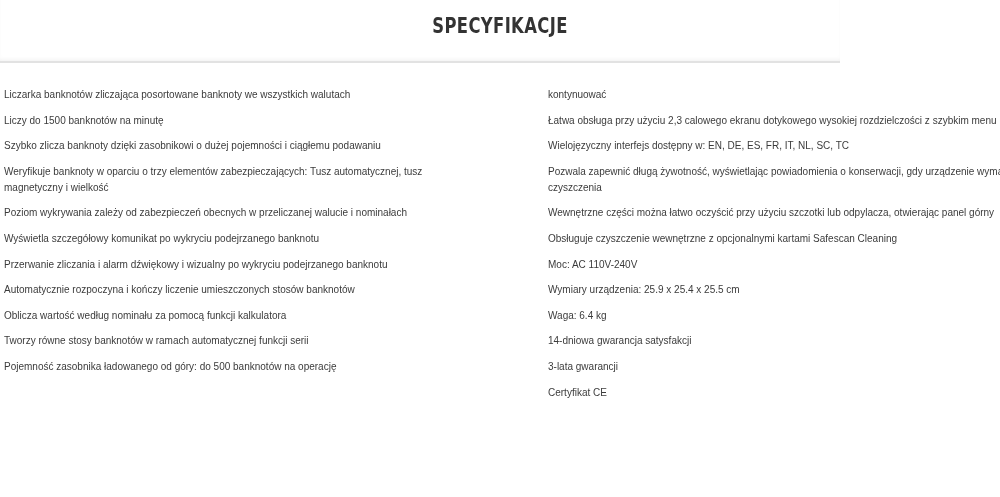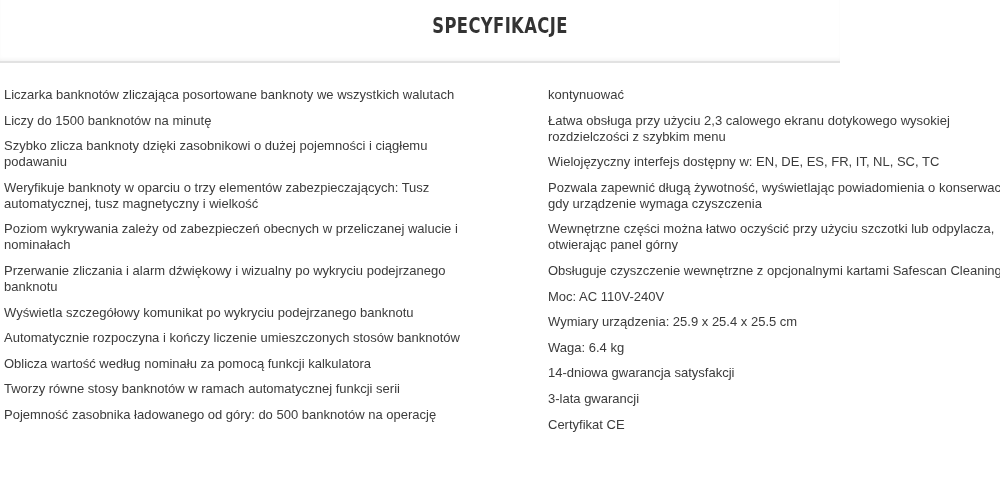--- a/index.html
+++ b/index.html
@@ -41,41 +41,41 @@
     .col {
       position: absolute;
       top: 87px;
       margin: 0;
       padding: 0;
       list-style: none;
     }
     .col-left { left: 4px; width: 470px; }
     .col-right { left: 548px; width: 475px; }
     .col li {
-      font-size: 13px;
+      font-size: 10px;
       line-height: 16px;
       margin: 0 0 9.6px 0;
       padding: 0;
     }
   </style>
 </head>
 <body>
 
 <div class="header">
   <div class="title">SPECYFIKACJE</div>
 </div>
 
 <ul class="col col-left">
   <li>Liczarka banknotów zliczająca posortowane banknoty we wszystkich walutach</li>
   <li>Liczy do 1500 banknotów na minutę</li>
   <li>Szybko zlicza banknoty dzięki zasobnikowi o dużej pojemności i ciągłemu podawaniu</li>
   <li>Weryfikuje banknoty w oparciu o trzy elementów zabezpieczających: Tusz automatycznej, tusz magnetyczny i wielkość</li>
   <li>Poziom wykrywania zależy od zabezpieczeń obecnych w przeliczanej walucie i nominałach</li>
+  <li>Wyświetla szczegółowy komunikat po wykryciu podejrzanego banknotu</li>
   <li>Przerwanie zliczania i alarm dźwiękowy i wizualny po wykryciu podejrzanego banknotu</li>
-  <li>Wyświetla szczegółowy komunikat po wykryciu podejrzanego banknotu</li>
   <li>Automatycznie rozpoczyna i kończy liczenie umieszczonych stosów banknotów</li>
   <li>Oblicza wartość według nominału za pomocą funkcji kalkulatora</li>
   <li>Tworzy równe stosy banknotów w ramach automatycznej funkcji serii</li>
   <li>Pojemność zasobnika ładowanego od góry: do 500 banknotów na operację</li>
 
 </ul>
 
 <ul class="col col-right">
   <li>kontynuować</li>
   <li>Łatwa obsługa przy użyciu 2,3 calowego ekranu dotykowego wysokiej rozdzielczości z szybkim menu</li>

